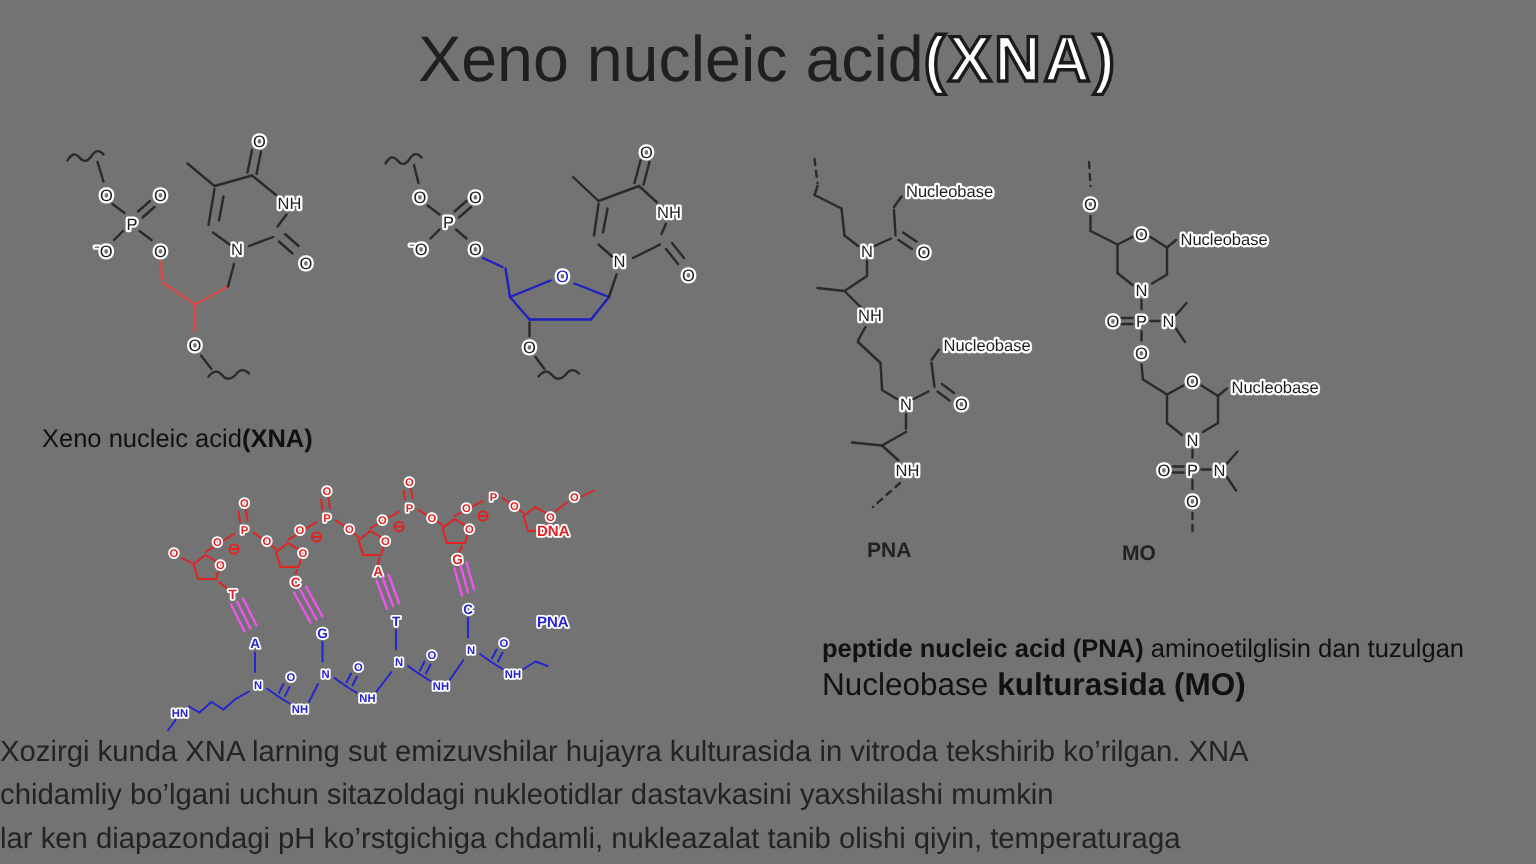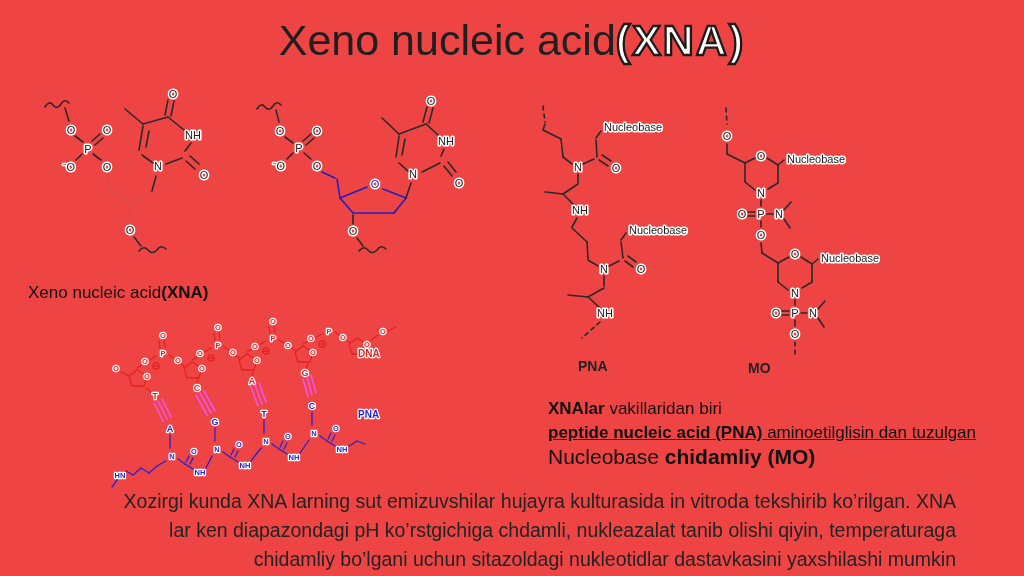--- a/index.html
+++ b/index.html
@@ -1,27 +1,27 @@
 <!DOCTYPE html>
 <html><head>
 <meta charset="utf-8">
 <style>
   html,body{margin:0;padding:0;background:#fff;}
-  .slide{position:relative;width:1024px;height:576px;background:#ef4444;overflow:hidden;
+  .slide{position:relative;width:1024px;height:576px;background:#737373;overflow:hidden;
          font-family:"Liberation Sans",sans-serif;color:#1c1c1c;}
   .title{position:absolute;top:16px;left:0;width:1024px;text-align:center;
          font-size:43px;font-weight:400;color:#1f1f1f;letter-spacing:0px;}
   .title .outline{font-weight:700;color:#ffffff;-webkit-text-stroke:2.3px #1b1b1b;letter-spacing:2px;}
   .caption{position:absolute;font-size:17px;color:#111;}
   .caption b{font-weight:700;}
   .struct-label{position:absolute;font-size:14px;font-weight:700;color:#222;}
   .sideline{position:absolute;left:548px;font-size:17px;color:#111;white-space:nowrap;}
   .sideline b{font-weight:700;}
   .sideline.big{font-size:21px;}
-  .paragraph{position:absolute;top:487px;left:0;width:956px;text-align:right;
+  .paragraph{position:absolute;top:487px;left:0;width:956px;text-align:left;
              font-size:19.5px;line-height:29px;color:#232323;}
   svg{position:absolute;overflow:visible;}
   svg line,svg path,svg polyline{fill:none;stroke:#2a2a2a;stroke-width:1.6;stroke-linecap:round;}
   .atom{font:11px "Liberation Sans",sans-serif;fill:#1c1c1c;text-anchor:middle;
         paint-order:stroke;stroke:#fff;stroke-width:3px;stroke-linejoin:round;}
   .red line,.red path{stroke:#d84a4a;}
   .blue line,.blue path{stroke:#2020c0;}
   .dx line,.dx path,.dx circle{stroke:#e32222;stroke-width:1.3;}
   .dx .atom{fill:#e32222;font-size:7.5px;font-weight:700;stroke-width:2.4px;}
   .px line,.px path{stroke:#2424d0;stroke-width:1.3;}
@@ -360,23 +360,22 @@
         <line x1="224" y1="123" x2="227" y2="117"></line>
       <text class="atom" x="228" y="113">O</text>
       <line x1="219" y1="123" x2="227" y2="128"></line>
       <text class="atom" x="234" y="134">NH</text>
       <line x1="241" y1="128" x2="249" y2="123"></line>
         <line x1="249" y1="123" x2="257" y2="126"></line>
       <text class="atom strand" x="250" y="100" style="text-anchor:start">PNA</text>
     </g>
   </svg>
 
-  <div class="sideline" style="top:399px;"><b>XNAlar</b><span> vakillaridan biri</span></div>
-  <div class="sideline" style="top:423px;text-decoration:underline;"><b>peptide nucleic acid (PNA)</b><span> aminoetilglisin dan tuzulgan</span></div>
-  <div class="sideline big" style="top:445px;"><span>Nucleobase </span><b>chidamliy (MO)</b></div>
+  <div class="sideline" style="top:423px;"><b>peptide nucleic acid (PNA)</b><span> aminoetilglisin dan tuzulgan</span></div>
+  <div class="sideline big" style="top:445px;"><span>Nucleobase </span><b>kulturasida (MO)</b></div>
 
   <div class="paragraph">
     <div>Xozirgi kunda XNA larning sut emizuvshilar hujayra kulturasida in vitroda tekshirib ko’rilgan. XNA</div>
+    <div>chidamliy bo’lgani uchun sitazoldagi nukleotidlar dastavkasini yaxshilashi mumkin</div>
     <div>lar ken diapazondagi pH ko’rstgichiga chdamli, nukleazalat tanib olishi qiyin, temperaturaga</div>
-    <div>chidamliy bo’lgani uchun sitazoldagi nukleotidlar dastavkasini yaxshilashi mumkin</div>
   </div>
 
 </div>
 
 </body></html>

